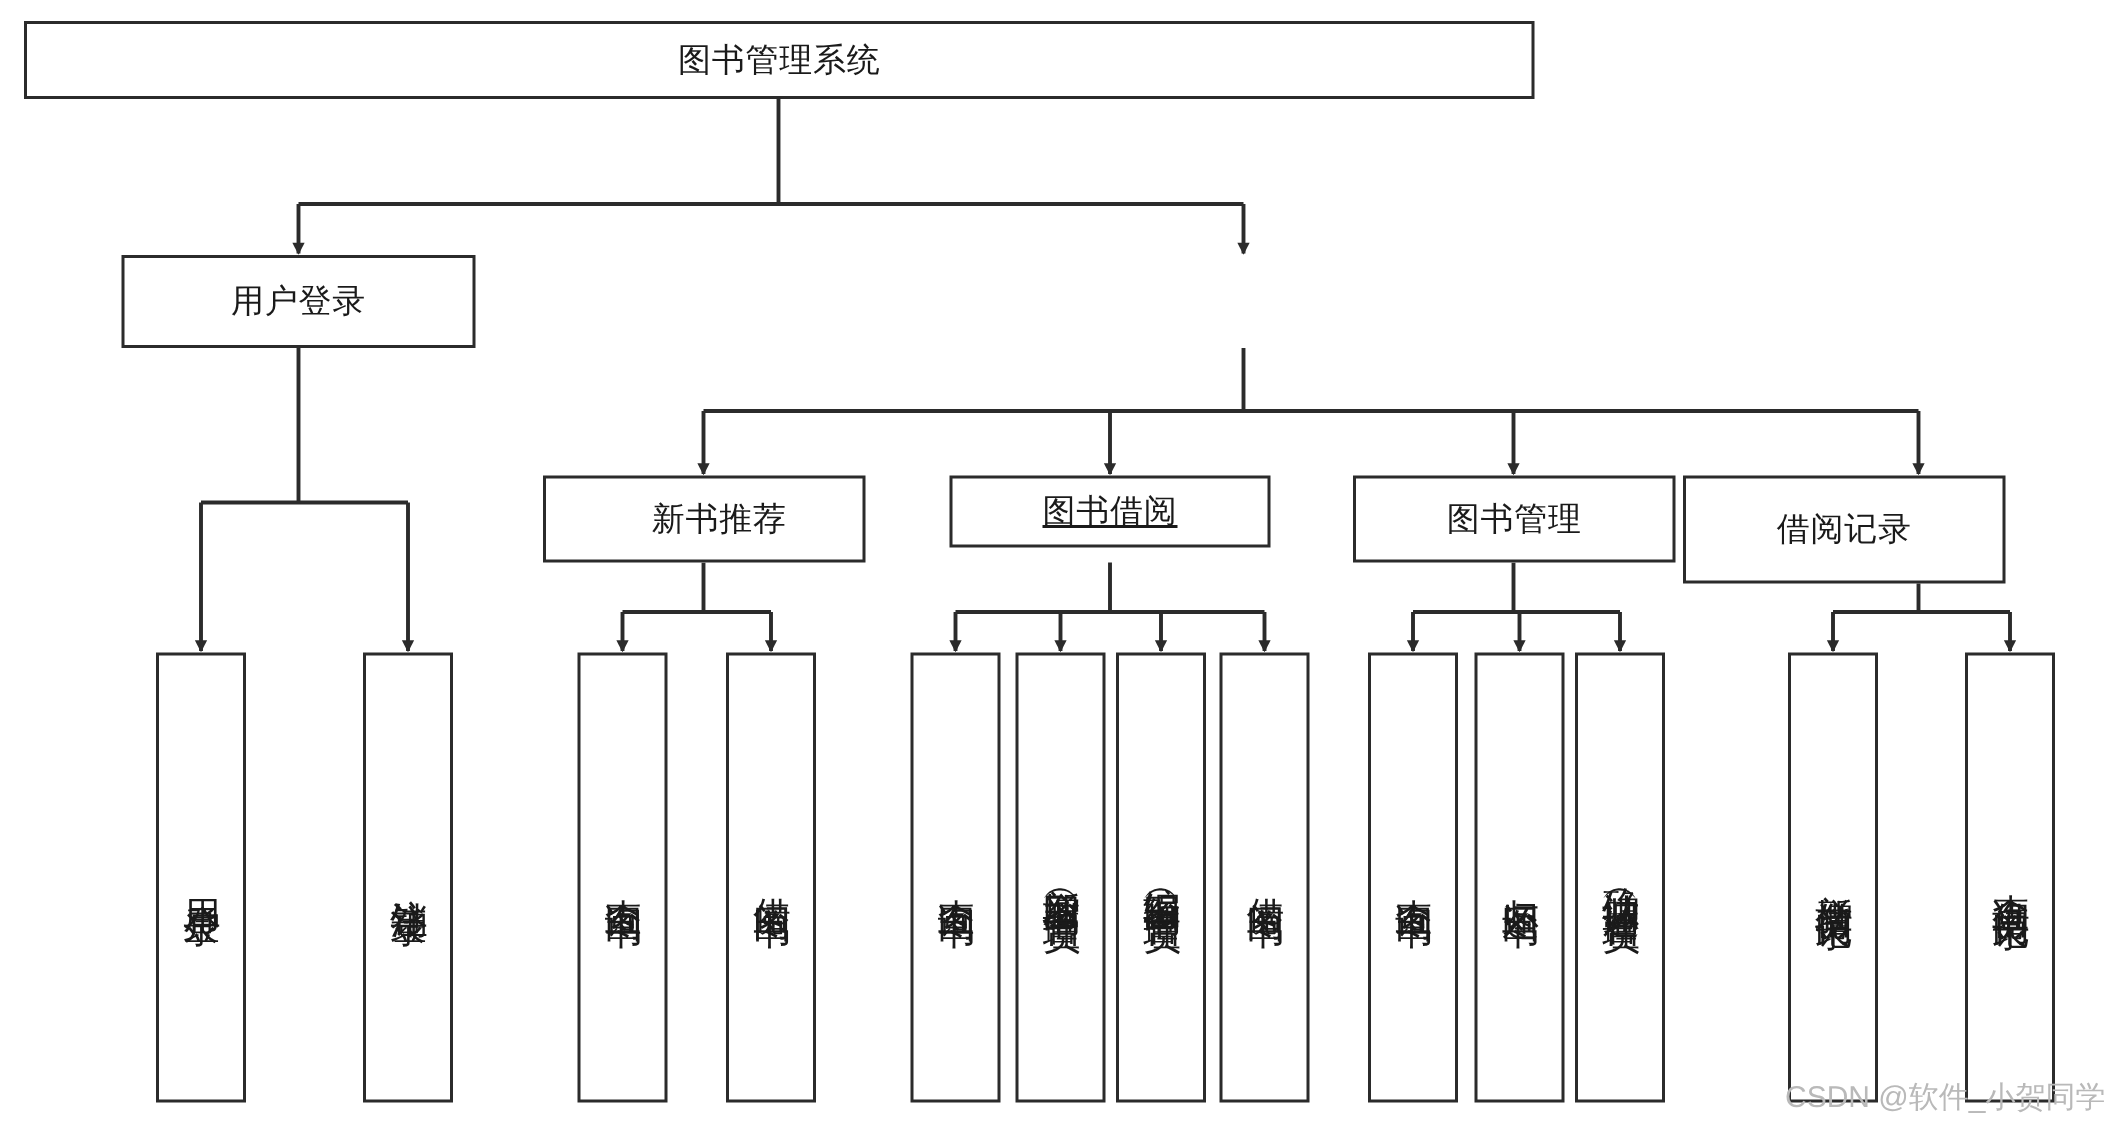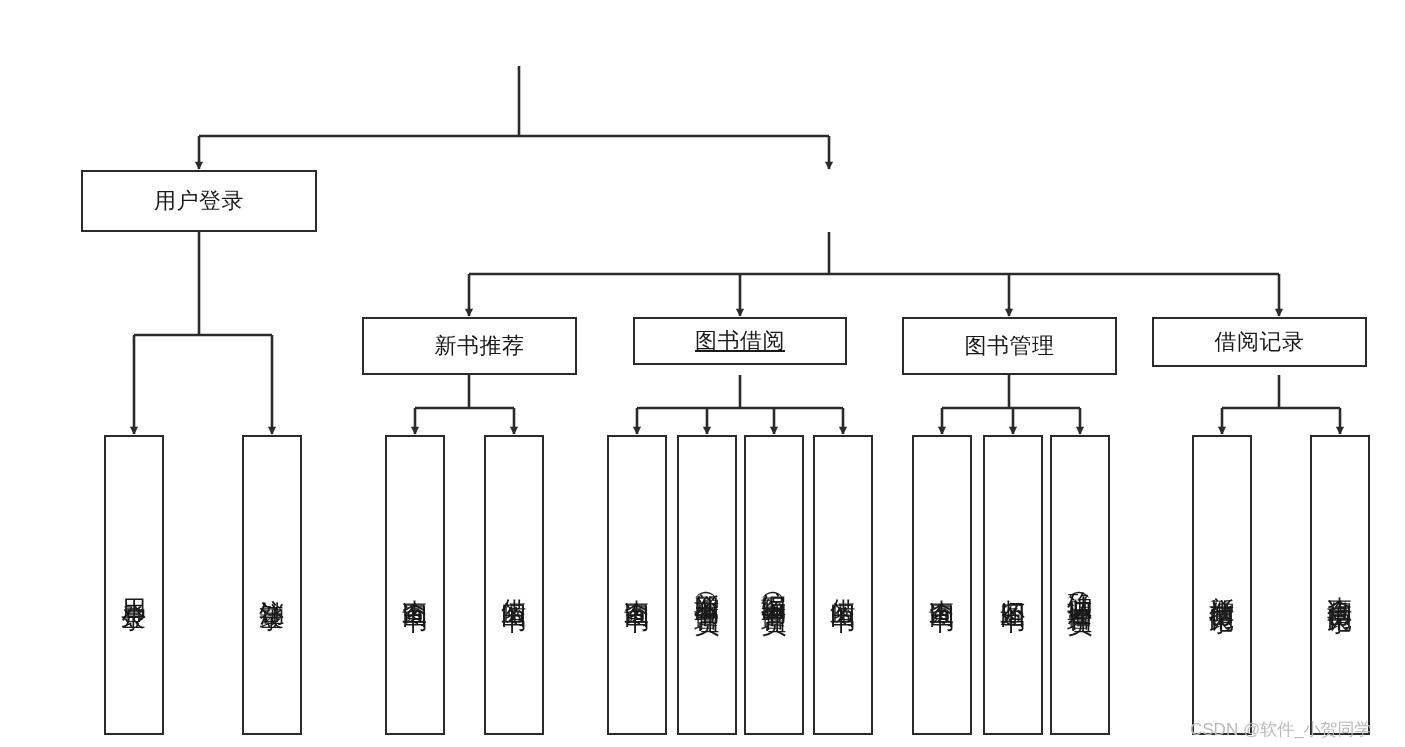--- a/index.html
+++ b/index.html
@@ -55,21 +55,21 @@
   .node.v .label {
     writing-mode: vertical-rl;
     text-orientation: upright;
     font-size: 25px;
     line-height: 1.05;
     letter-spacing: 3px;
     white-space: nowrap;
   }
   .watermark {
     position: absolute;
-    font-size: 17px;
+    font-size: 20px;
     color: #b9b9b9;
     white-space: nowrap;
     user-select: none;
   }
 </style>
 </head>
 <body>
 
 <div id="canvas">
 
@@ -109,35 +109,38 @@
         <line x1="942" y1="408" x2="942" y2="434" marker-end="url(#arrow)"></line>
         <line x1="1013" y1="408" x2="1013" y2="434" marker-end="url(#arrow)"></line>
         <line x1="1080" y1="408" x2="1080" y2="434" marker-end="url(#arrow)"></line>
         <line x1="1279" y1="375" x2="1279" y2="408"></line>
         <line x1="1222" y1="408" x2="1340" y2="408"></line>
         <line x1="1222" y1="408" x2="1222" y2="434" marker-end="url(#arrow)"></line>
         <line x1="1340" y1="408" x2="1340" y2="434" marker-end="url(#arrow)"></line>
       </g>
   </svg>
 
+  <div class="node h" id="node-root" style="left: 16px; top: 14px; width: 1007px; height: 52px;">
+    <span class="label">图书管理系统</span>
+  </div>
 
   <div class="node h" id="node-l2-0" style="left: 81px; top: 170px; width: 236px; height: 62px;">
     <span class="label">用户登录</span>
   </div>
 
   <div class="node h" id="node-l3-0" style="left: 362px; top: 317px; width: 215px; height: 58px; padding-left: 20px;">
     <span class="label">新书推荐</span>
   </div>
   <div class="node h" id="node-l3-1" style="left: 633px; top: 317px; width: 214px; height: 48px; text-decoration: underline;">
     <span class="label">图书借阅</span>
   </div>
   <div class="node h" id="node-l3-2" style="left: 902px; top: 317px; width: 215px; height: 58px;">
     <span class="label">图书管理</span>
   </div>
-  <div class="node h" id="node-l3-3" style="left: 1152px; top: 317px; width: 215px; height: 50px;">
+  <div class="node h" id="node-l3-3" style="left: 1122px; top: 317px; width: 215px; height: 72px;">
     <span class="label">借阅记录</span>
   </div>
 
   <div class="node v" id="node-leaf-0" style="left: 104px; top: 435px; width: 60px; height: 300px;">
     <span class="label">用户登录</span>
   </div>
   <div class="node v" id="node-leaf-1" style="left: 242px; top: 435px; width: 60px; height: 300px;">
     <span class="label">注销登录</span>
   </div>
   <div class="node v" id="node-leaf-2" style="left: 385px; top: 435px; width: 60px; height: 300px;">

